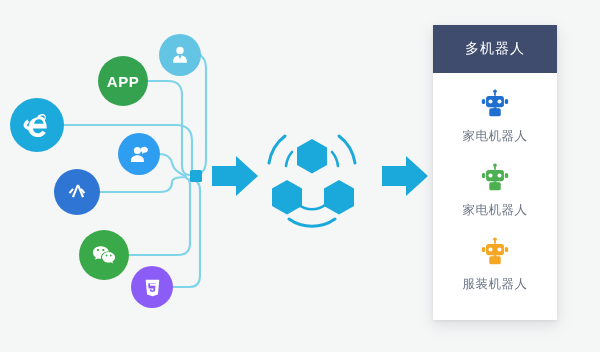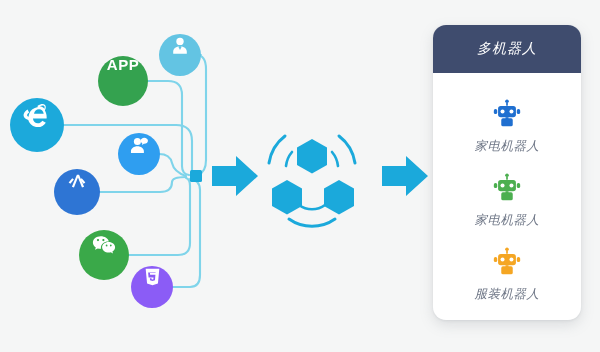--- a/index.html
+++ b/index.html
@@ -6,39 +6,38 @@
   body{
     width:600px;height:352px;
     background:#f5f6f6;
     font-family:"Liberation Sans","DejaVu Sans",sans-serif;
     overflow:hidden;position:relative;
   }
   #stage{position:absolute;left:0;top:0;width:600px;height:352px;}
   svg.layer{position:absolute;left:0;top:0;width:600px;height:352px;}
 
   
-  .node{position:absolute;border-radius:50%;display:flex;
+  .node{position:absolute;border-radius:50%;display:flex;align-items:center;
         justify-content:center;box-sizing:border-box;}
   .node .glyph{display:block;line-height:0;}
   .node-label{color:#fff;font-weight:700;letter-spacing:.5px;}
 
   
   #card{
-    position:absolute;left:433px;top:25px;width:148px;height:295px;
-    background:#ffffff;border-radius:13px;
+    position:absolute;left:433px;top:25px;width:124px;height:295px;
+    background:#ffffff;border-radius:0;
     box-shadow:0 5px 14px rgba(120,125,135,.20),0 1px 3px rgba(120,125,135,.14);
     overflow:hidden;
-    font-style:italic;
   }
   #card-header{
     height:48px;background:#3f4c6e;color:#ffffff;
     display:flex;align-items:center;justify-content:center;
     font-size:14px;letter-spacing:1px;
   }
-  #card-body{padding-top:24px;}
+  #card-body{padding-top:14px;}
   .robot-row{
     display:flex;flex-direction:column;align-items:center;
     margin-bottom:16px;
   }
   .robot-row .ricon{line-height:0;margin-bottom:7px;}
   .robot-row .rlabel{font-size:12.5px;color:#6f7787;letter-spacing:.5px;}
 </style>
 </head>
 <body>
 

